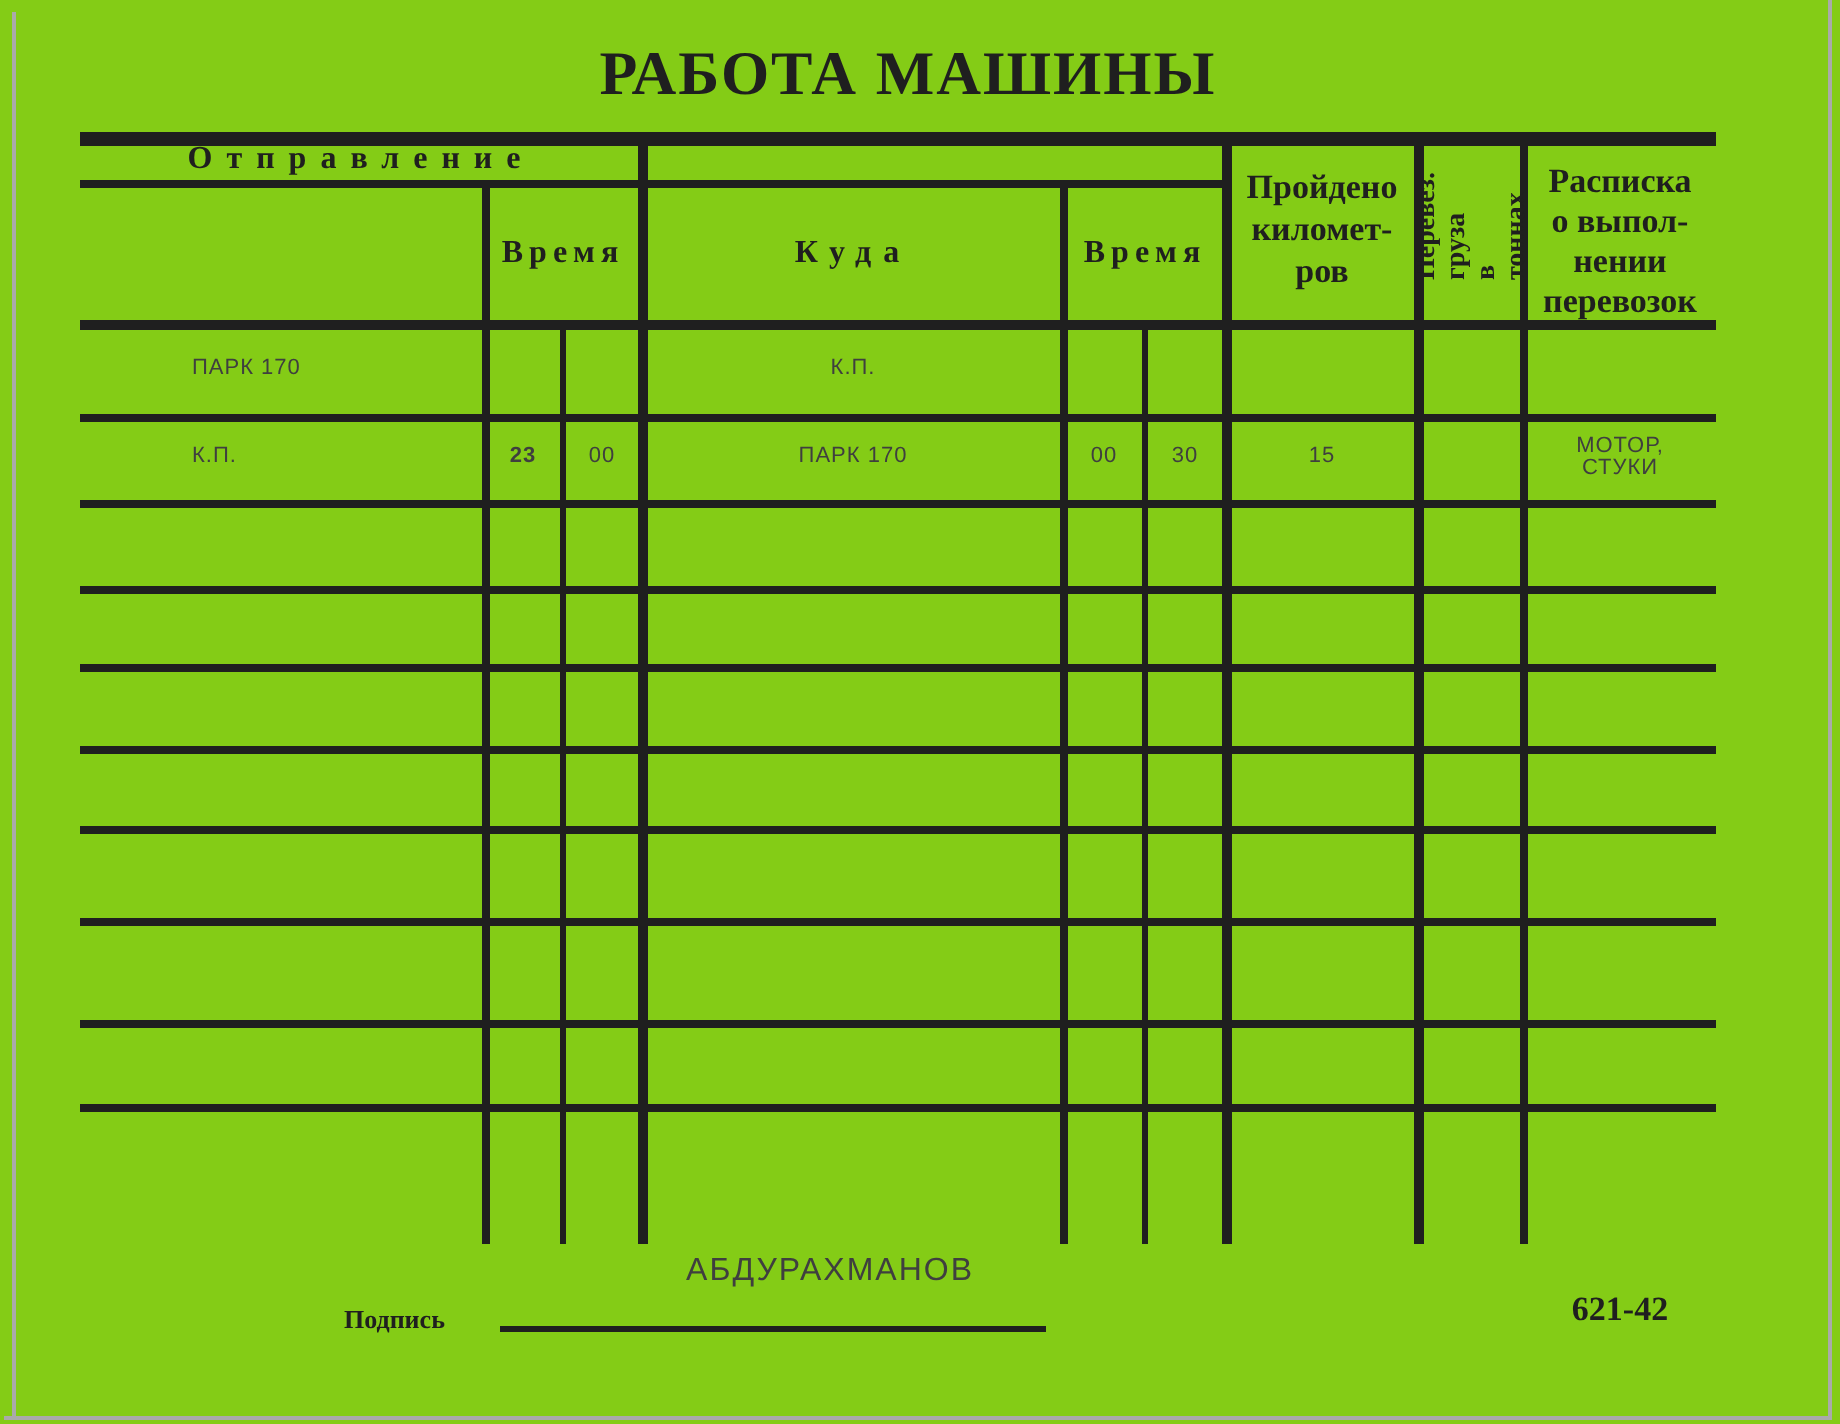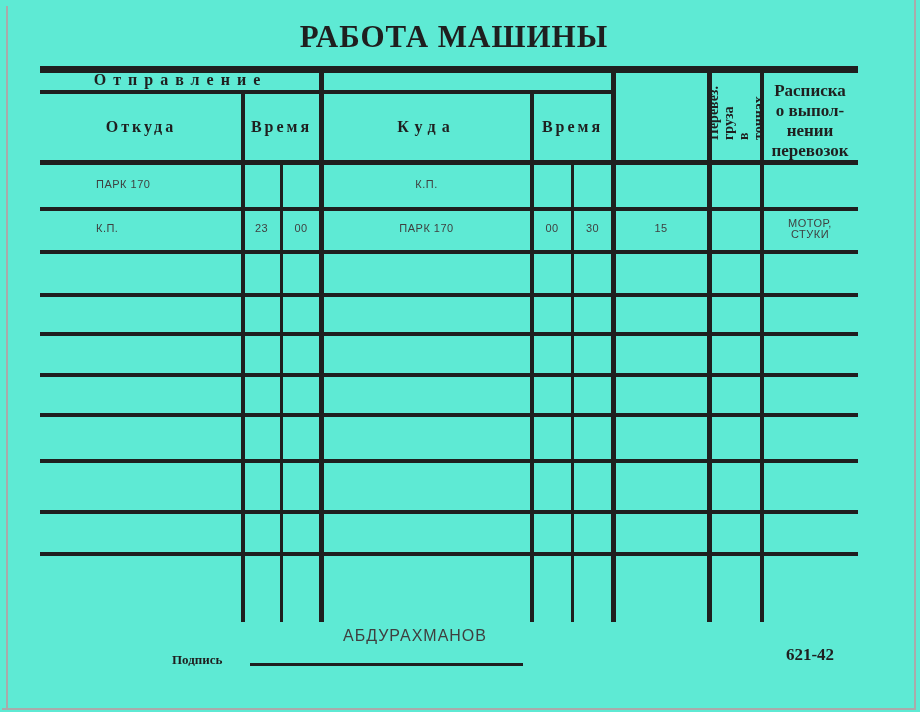--- a/index.html
+++ b/index.html
@@ -1,17 +1,17 @@
 <!DOCTYPE html>
 <html><head>
 <meta charset="utf-8">
 <style>
   html,body { margin:0; padding:0; background:#ffffff; }
   .page {
-    position:relative; width:920px; height:712px; background:#5eead4;
+    position:relative; width:920px; height:712px; background:#84cc16;
     font-family:"Liberation Serif", serif; overflow:hidden;
   }
   .edge { position:absolute; background:#aaaaaa; }
   .hl, .vl { position:absolute; background:#1f1f1f; }
   .title {
     position:absolute; left:0; top:19px; width:908px; text-align:center;
     font-size:31px; font-weight:bold; letter-spacing:1px; color:#1f1f1f;
   }
   .hdr {
     position:absolute; display:flex; align-items:center; justify-content:center;
@@ -74,24 +74,26 @@
     <div class="vl" style="left:707px; top:66px;  width:5px; height:556px;"></div>
     <div class="vl" style="left:760px; top:66px;  width:4px; height:556px;"></div>
     <div class="vl" style="left:241px; top:90px;  width:4px; height:532px;"></div>
     <div class="vl" style="left:530px; top:94px;  width:4px; height:528px;"></div>
     <div class="vl" style="left:280px; top:160px; width:3px; height:462px;"></div>
     <div class="vl" style="left:571px; top:160px; width:3px; height:462px;"></div>
   </div>
 
   <div class="hdr" style="left:40px; top:70px; width:281px; height:20px; letter-spacing:7px;">Отправление</div>
 
-  <div class="hdr" style="left:40px; top:94px; width:202px; height:66px; letter-spacing:3px;">Откуда</div>
   <div class="hdr" style="left:242px; top:94px; width:79px; height:66px; letter-spacing:3px;">Время</div>
   <div class="hdr" style="left:321px; top:94px; width:211px; height:66px; letter-spacing:6px;">Куда</div>
   <div class="hdr" style="left:532px; top:94px; width:81px; height:66px; letter-spacing:3px;">Время</div>
+  <div class="hdr km pre" style="left:613px; top:70px; width:96px; height:88px;">Пройдено
+километ-
+ров</div>
   <div class="hdr" style="left:709px; top:66px; width:53px; height:94px;">
     <span class="rot">Перевез.
 груза
 в тоннах</span>
   </div>
   <div class="hdr receipt pre" style="left:762px; top:66px; width:96px; height:110px;">Расписка
 о выпол-
 нении
 перевозок</div>
 
@@ -102,21 +104,21 @@
     <div class="cell" style="left:321px; top:163px; width:211px; height:42px;">К.П.</div>
     <div class="cell" style="left:532px; top:163px; width:40px;  height:42px;"></div>
     <div class="cell" style="left:572px; top:163px; width:41px;  height:42px;"></div>
     <div class="cell" style="left:613px; top:163px; width:96px;  height:42px;"></div>
     <div class="cell" style="left:709px; top:163px; width:53px;  height:42px;"></div>
     <div class="cell pre" style="left:762px; top:163px; width:96px;  height:42px;"></div>
   </div>
 
   <div>
     <div class="cell left" style="left:40px;  top:209px; width:202px; height:39px;">К.П.</div>
-    <div class="cell" style="left:242px; top:209px; width:39px;  height:39px;">23</div>
+    <div class="cell" style="left:242px; top:209px; width:39px;  height:39px;font-weight:bold;">23</div>
     <div class="cell" style="left:281px; top:209px; width:40px;  height:39px;">00</div>
     <div class="cell" style="left:321px; top:209px; width:211px; height:39px;">ПАРК 170</div>
     <div class="cell" style="left:532px; top:209px; width:40px;  height:39px;">00</div>
     <div class="cell" style="left:572px; top:209px; width:41px;  height:39px;">30</div>
     <div class="cell" style="left:613px; top:209px; width:96px;  height:39px;">15</div>
     <div class="cell" style="left:709px; top:209px; width:53px;  height:39px;"></div>
     <div class="cell pre" style="left:762px; top:209px; width:96px;  height:39px;">МОТОР,
 СТУКИ</div>
   </div>
 

